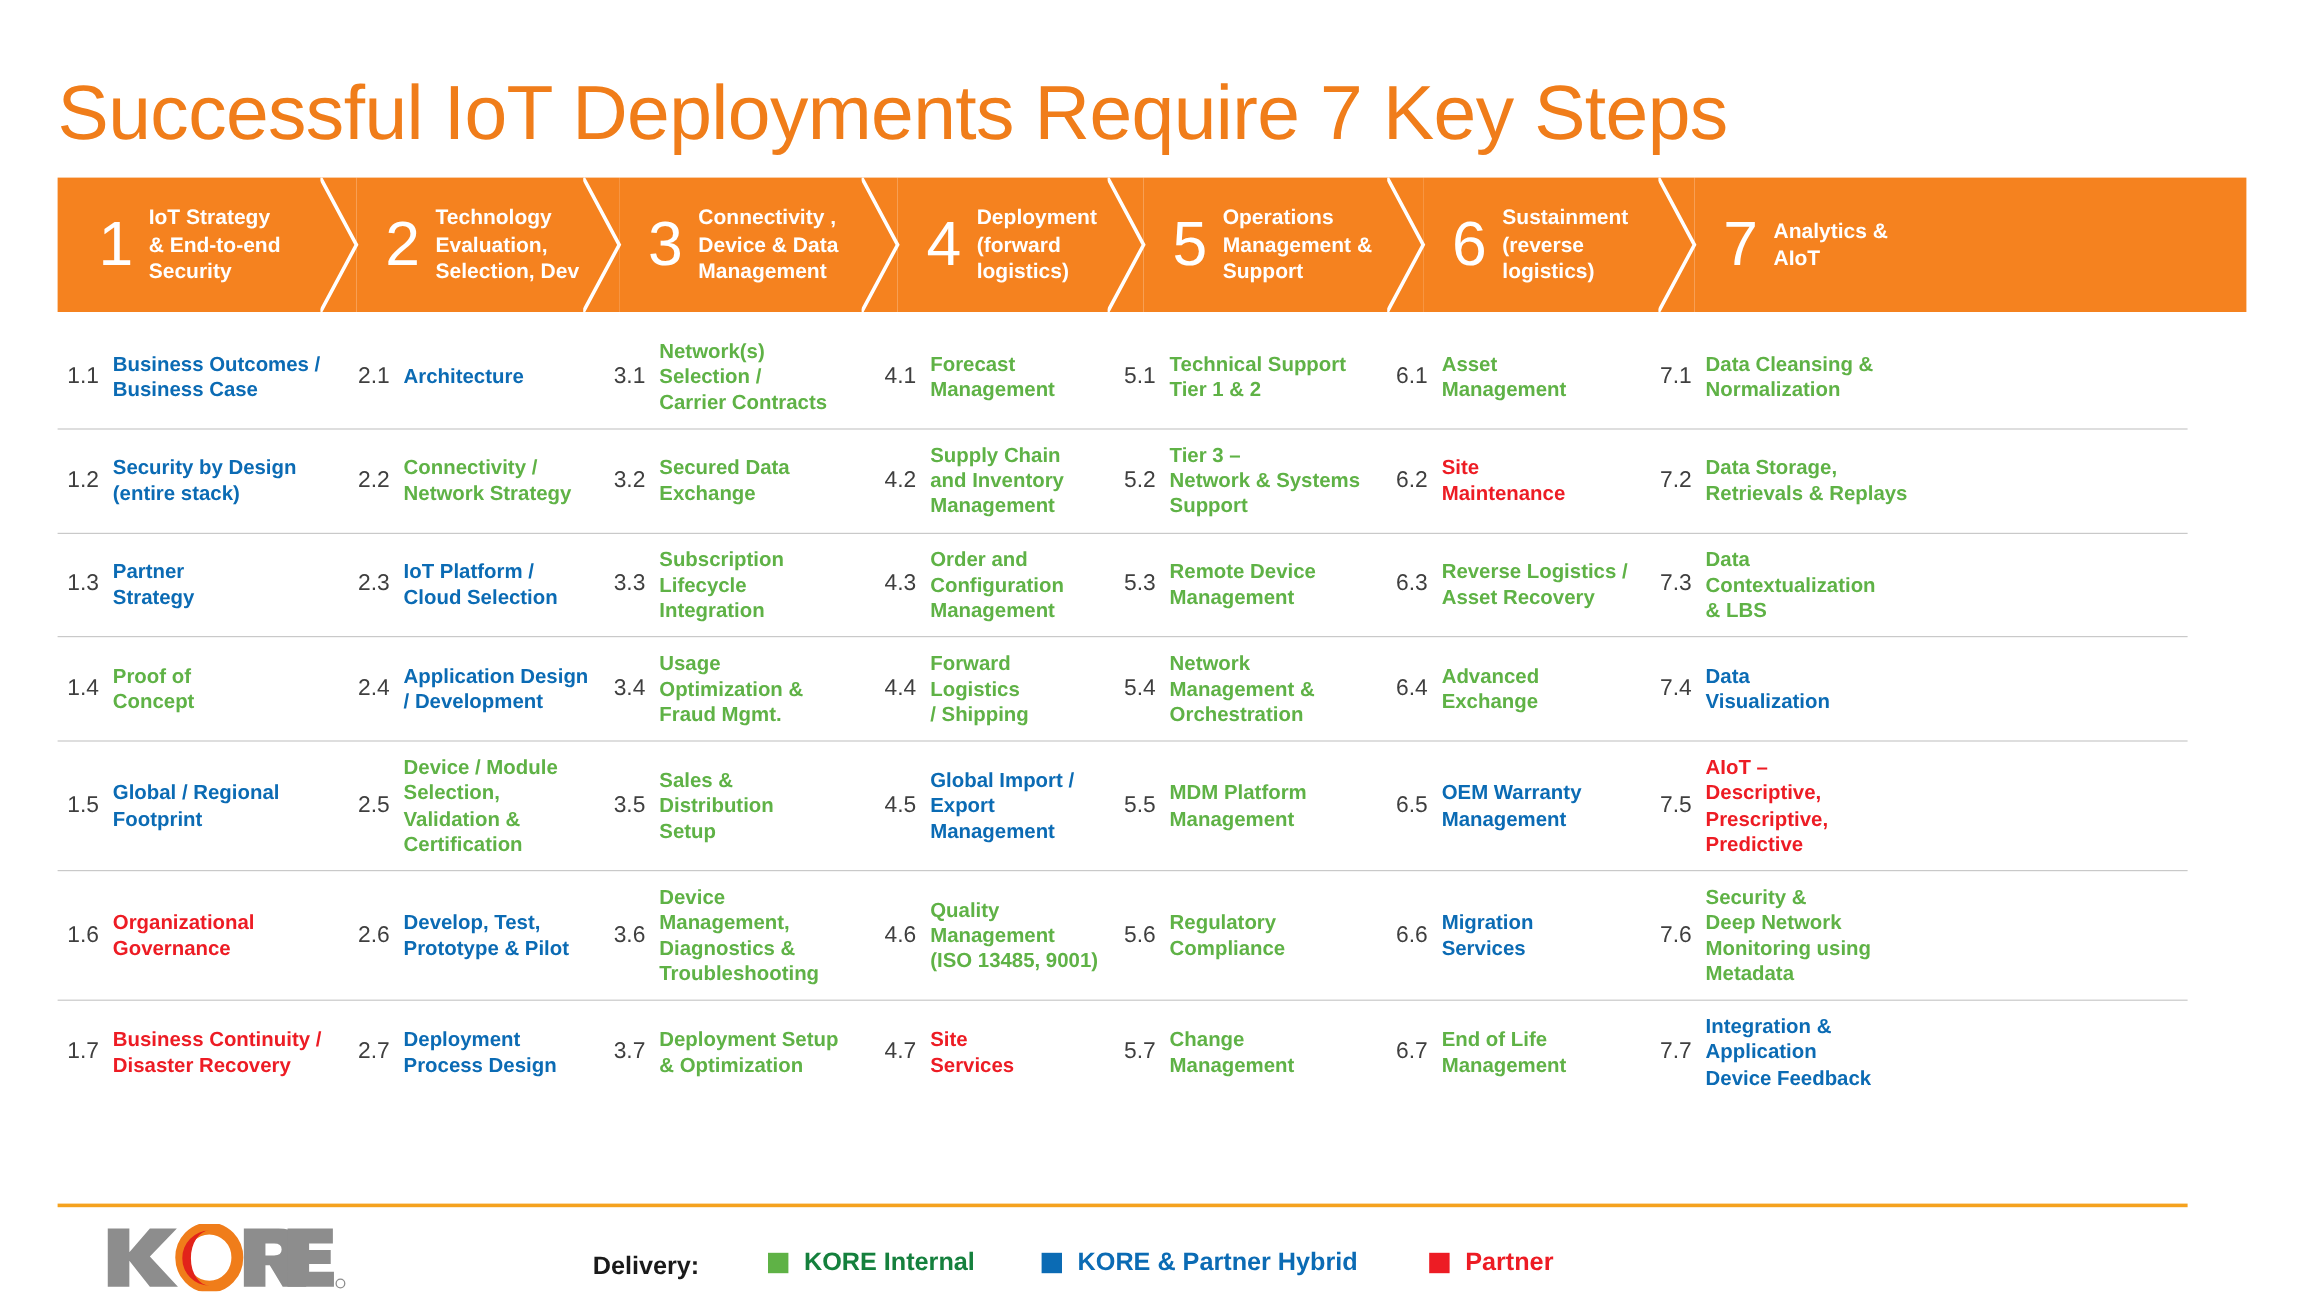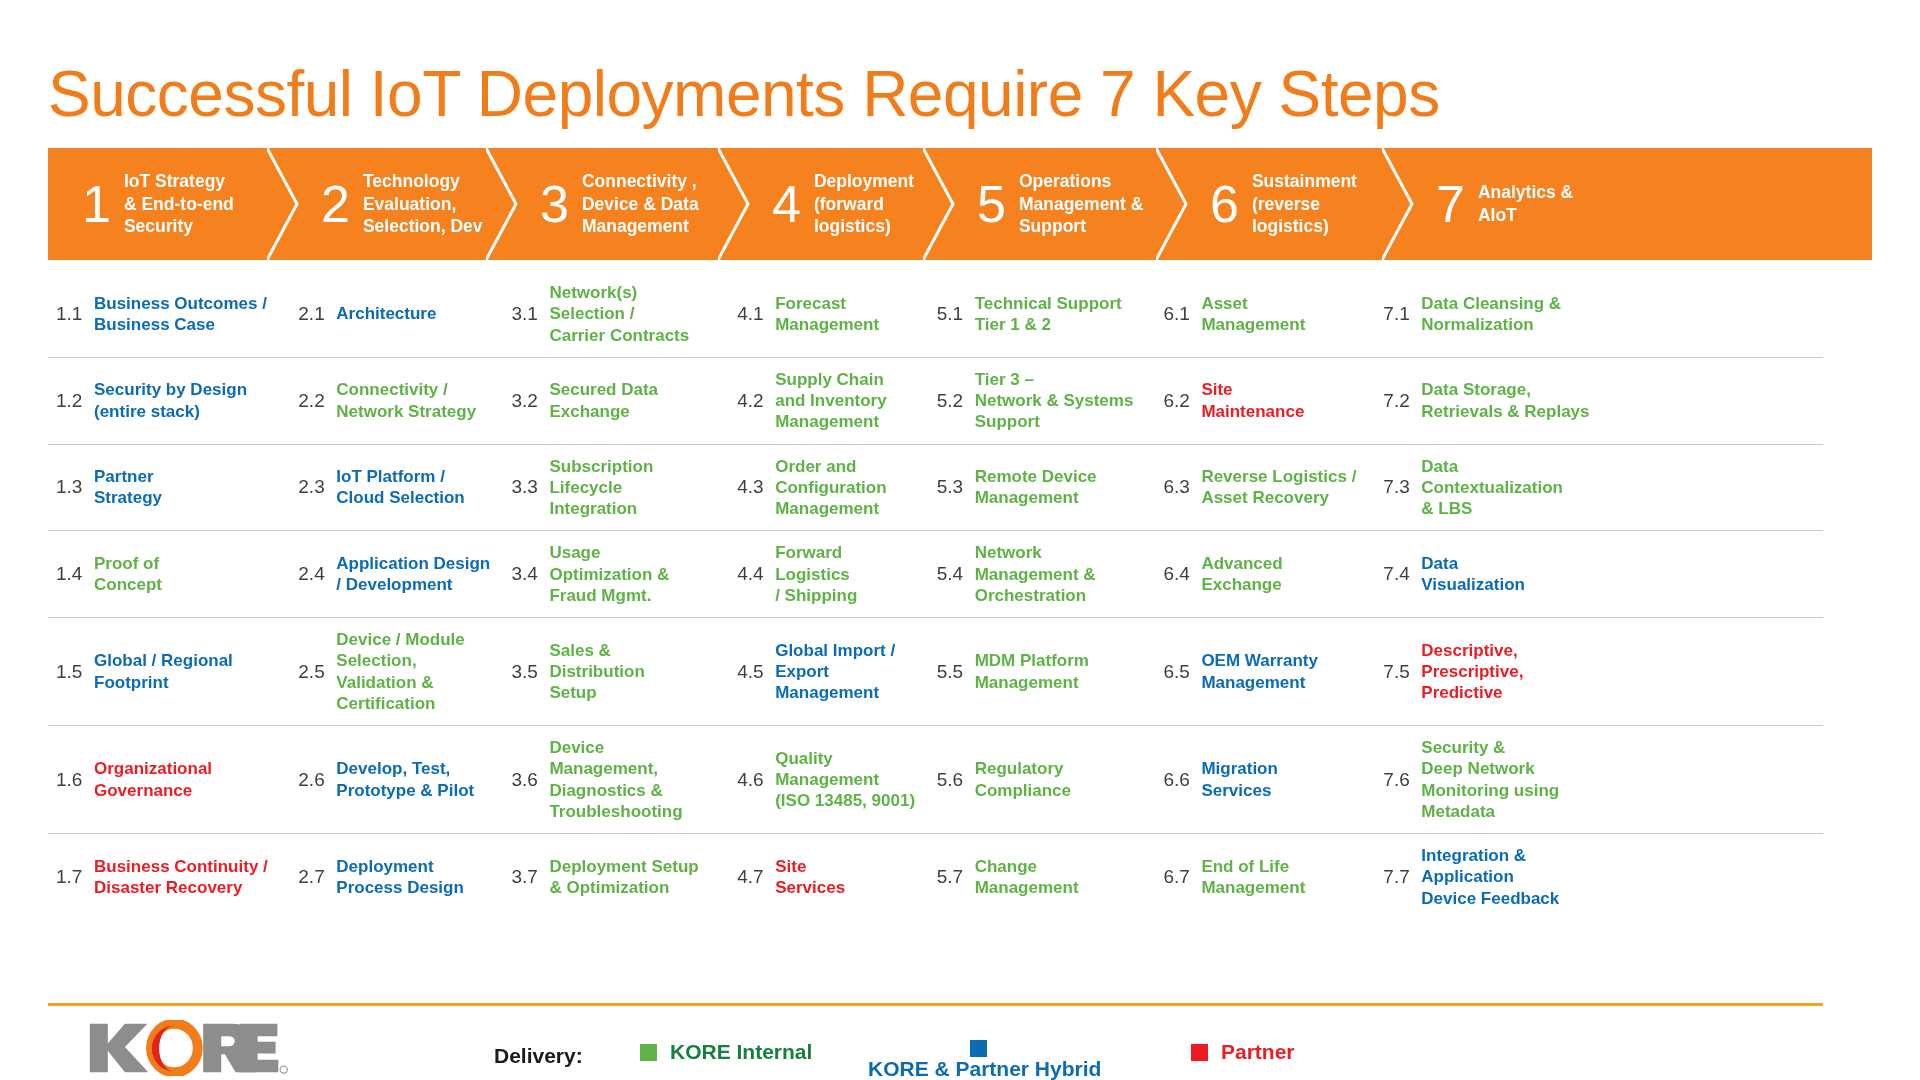--- a/index.html
+++ b/index.html
@@ -134,21 +134,21 @@
     width: 17px; height: 17px;
     margin-right: 13px;
     flex: 0 0 auto;
   }
   .legend-text {
     font-size: 21px;
     font-weight: bold;
     white-space: nowrap;
   }
   #legend-0 { left: 640px; }
-  #legend-1 { left: 868px; flex-direction: column; }
+  #legend-1 { left: 868px; }
   #legend-2 { left: 1191px; }
 </style>
 </head>
 <body>
 
 <div id="slide">
 
   <div id="title">Successful IoT Deployments Require 7 Key Steps</div>
 
   <div id="header-band">
@@ -494,20 +494,21 @@
         <div class="cell" style="width: 219.929px;">
           <div class="num">6.5</div>
           <div class="txt blue">
             <div>OEM Warranty</div>
             <div>Management</div>
           </div>
         </div>
         <div class="cell" style="width: 447.643px;">
           <div class="num">7.5</div>
           <div class="txt red">
+            <div>AIoT –</div>
             <div>Descriptive,</div>
             <div>Prescriptive,</div>
             <div>Predictive</div>
           </div>
         </div>
       </div>
       <div class="row">
         <div class="cell" style="width: 242.311px;">
           <div class="num">1.6</div>
           <div class="txt red">

